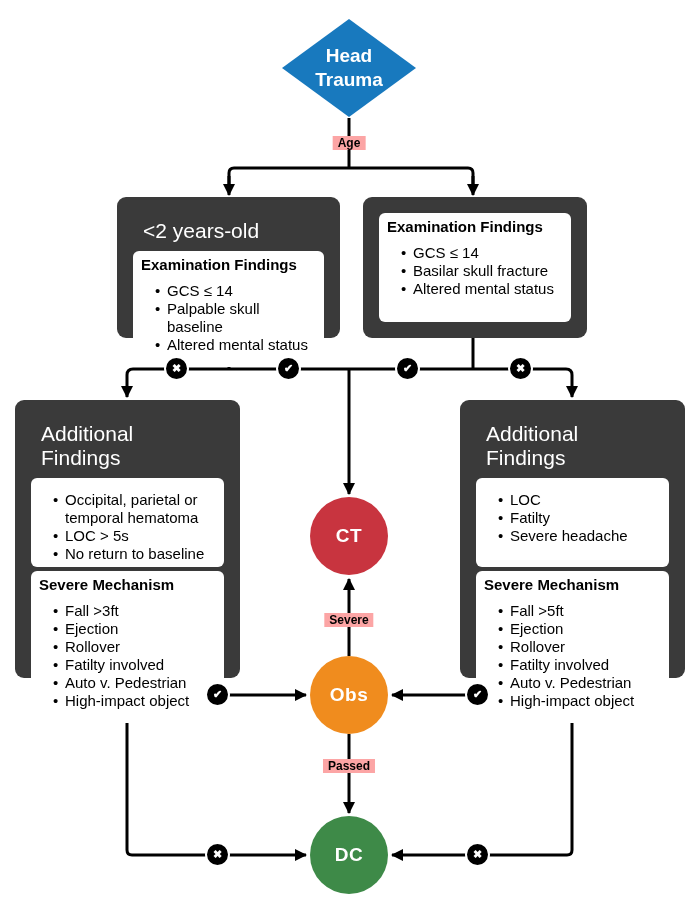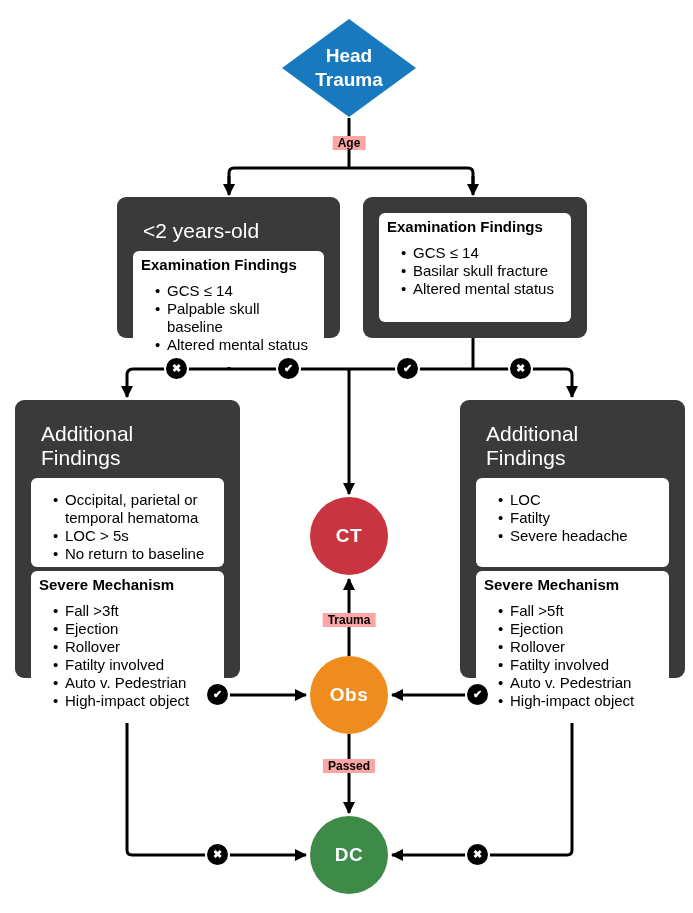--- a/index.html
+++ b/index.html
@@ -81,21 +81,21 @@
       <path d="M127,678 V850 Q127,855 132,855 H306" marker-end="url(#ah)"></path>
       <path d="M572,678 V690 Q572,695 567,695 H392" marker-end="url(#ah)"></path>
       <path d="M572,678 V850 Q572,855 567,855 H392" marker-end="url(#ah)"></path>
     </g>
     <polygon points="349,19 416,68 349,117 282,68" fill="var(--blue)"></polygon>
   </svg>
 
   <div class="diamond-label">Head Trauma</div>
 
   <div class="edge-label" style="left:349px;top:143px">Age</div>
-  <div class="edge-label" style="left:349px;top:620px">Trauma</div>
+  <div class="edge-label" style="left:349px;top:620px">Severe</div>
   <div class="edge-label" style="left:349px;top:766px">Passed</div>
 
   <div class="node-box" style="left:117px;top:197px;width:223px;height:141px">
     <div class="title">&lt;2 years-old</div>
     <div class="white-panel grow">
       <div class="heading">Examination Findings</div>
       <ul class="bullets">
         <li>GCS ≤ 14</li>
         <li>Palpable skull baseline</li>
         <li>Altered mental status</li>

